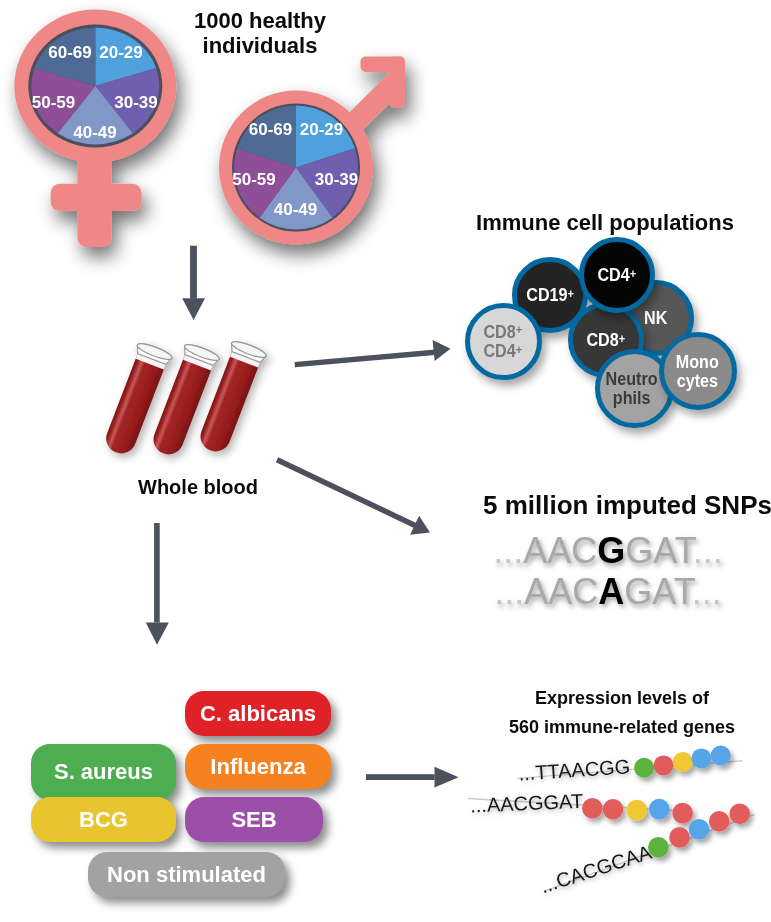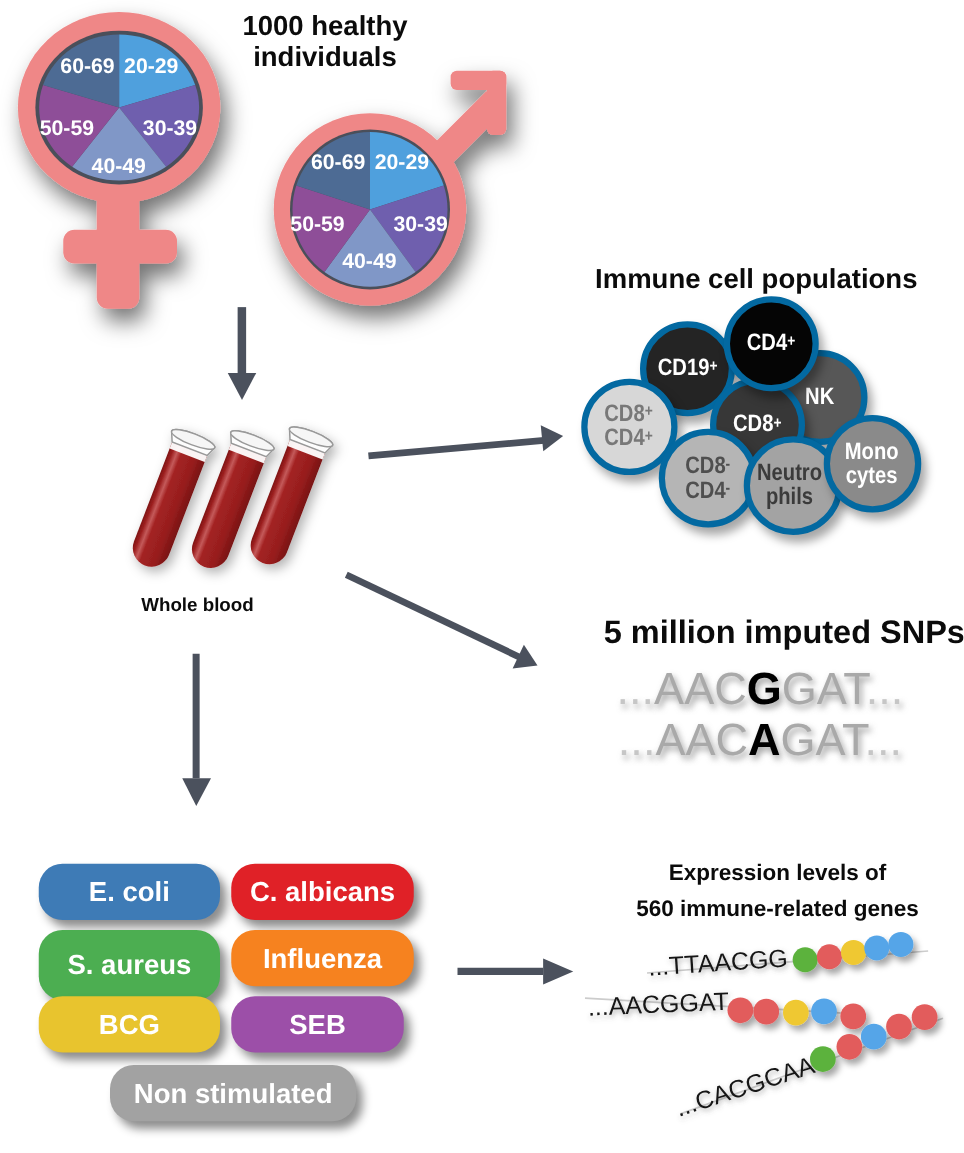--- a/index.html
+++ b/index.html
@@ -115,53 +115,49 @@
   <g filter="url(#tshadow)">
     <use href="#tube" transform="translate(151.7,359) rotate(21)"></use>
     <use href="#tube" transform="translate(199,360) rotate(21)"></use>
     <use href="#tube" transform="translate(246,357) rotate(21)"></use>
   </g>
   <filter id="tshadow" x="-30%" y="-30%" width="160%" height="160%">
     <feDropShadow dx="3" dy="4" stdDeviation="4.5" flood-color="#000" flood-opacity="0.3"></feDropShadow>
   </filter>
 </svg>
 
-<div class="t" style="left:58px;top:476px;width:200px;text-align:center;font-size:15px;">Whole blood</div>
+<div class="t" style="left:58px;top:476px;width:200px;text-align:right;font-size:20px;">Whole blood</div>
 
 <div class="t" style="left:475px;top:210px;width:260px;text-align:center;font-size:22px;">Immune cell populations</div>
 
 <div class="cell" style="left:617.5px;top:280.0px;width:66px;height:66px;background:#575757;color:#fff;z-index:1;">
       <span>NK</span>
     </div>
 <div class="cell" style="left:512.0px;top:256.5px;width:66px;height:66px;background:#242424;color:#fff;z-index:2;">
       <span>CD19<sup>+</sup></span>
     </div>
 <div class="cell" style="left:464.5px;top:302.5px;width:67px;height:67px;background:#d7d7d7;color:#787878;z-index:3;">
       <span>CD8<sup>+</sup><br>CD4<sup>+</sup></span>
     </div>
 <div class="cell" style="left:567.5px;top:302.0px;width:66px;height:66px;background:#373737;color:#fff;z-index:4;">
       <span>CD8<sup>+</sup></span>
     </div>
 <div class="cell" style="left:578.5px;top:237.0px;width:66px;height:66px;background:#050505;color:#fff;z-index:5;">
       <span>CD4<sup>+</sup></span>
     </div>
-<div class="cell" style="left:527.0px;top:343.0px;width:69px;height:69px;background:#b5b5b5;color:#4f4f4f;z-index:6;">
-      <span>CD8<sup>-</sup><br>CD4<sup>-</sup></span>
-    </div>
 <div class="cell" style="left:594.5px;top:348.5px;width:69px;height:69px;background:#a3a3a3;color:#3b3b3b;z-index:7;">
       <span style="position:relative;left:-2px;">Neutro<br>phils</span>
     </div>
 <div class="cell" style="left:658.5px;top:332.0px;width:68px;height:68px;background:#8a8a8a;color:#fff;z-index:8;">
       <span>Mono<br>cytes</span>
     </div>
 
 <div class="t" style="left:483px;top:490px;width:240px;text-align:center;font-size:26px;">5 million imputed SNPs</div>
 <div class="t" style="left:477px;top:530px;width:262px;text-align:center;font-size:36px;font-weight:normal;color:#a9a9a9;line-height:41px;text-shadow:2px 3px 5px rgba(90,90,90,0.60);"><span style="color:#c6c6c6;">...</span>AAC<b style="color:#000;">G</b>GAT<span style="color:#c6c6c6;">...</span><br><span style="color:#c6c6c6;">...</span>AAC<b style="color:#000;">A</b>GAT<span style="color:#c6c6c6;">...</span></div>
 
-<div class="box" style="left:31px;top:691px;width:145px;height:45px;background:#3e7bb6;">E. coli</div>
 <div class="box" style="left:185px;top:691px;width:146px;height:45px;background:#e02127;">C. albicans</div>
 <div class="box" style="left:31px;top:744px;width:145px;height:56px;background:#4cae51;">S. aureus</div>
 <div class="box" style="left:185px;top:744px;width:146px;height:45px;background:#f6821f;">Influenza</div>
 <div class="box" style="left:31px;top:797px;width:145px;height:45px;background:#e8c42e;">BCG</div>
 <div class="box" style="left:185px;top:797px;width:138px;height:45px;background:#9c4fa8;">SEB</div>
 <div class="box" style="left:88px;top:852px;width:197px;height:45px;background:#a2a2a2;">Non stimulated</div>
 
 <div class="t" style="left:487px;top:684px;width:270px;text-align:center;font-size:18px;line-height:28.5px;">Expression levels of<br>560 immune-related genes</div>
 
 <svg style="position:absolute;left:440px;top:730px;" width="331" height="192" viewBox="440 730 331 192">

